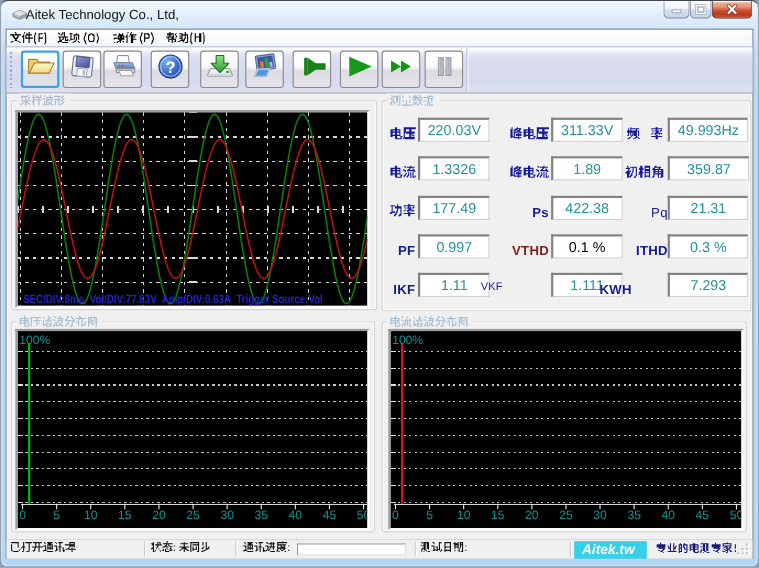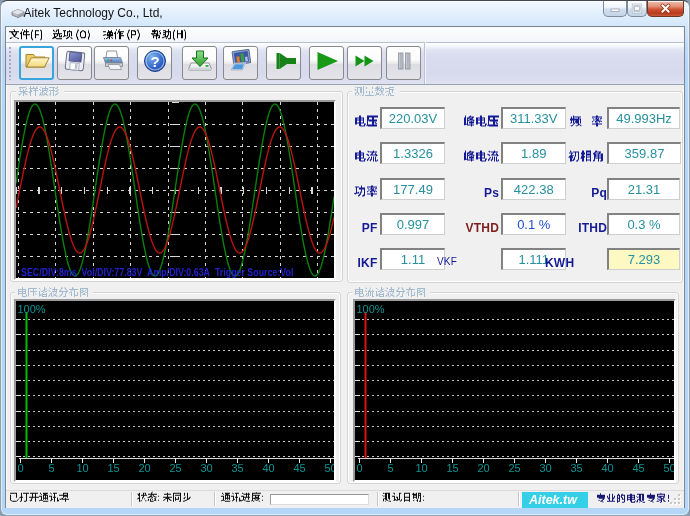--- a/index.html
+++ b/index.html
@@ -393,34 +393,34 @@
   </div>
 <div class="abs" style="left:607px;top:142px;width:74px;height:22px;background:#fff;border-style:solid;border-color:#828282 #cfcfcf #cfcfcf #828282;border-width:2px 1px 1px 2px;text-align:center;font-size:13px;color:#27909e;line-height:19px">359.87</div>
 <div style="position:absolute;left:353.5px;top:185.0px;width:26px;height:16px">
     <svg width="25" height="15" viewBox="0 0 25 15" style="position:absolute;overflow:visible">
       <path transform="translate(0,10.6)" fill="#141a96" d="M1 -9H5V-8H1ZM5 -8H11V-6H5ZM2 -8H3V-2H2ZM10 -8H11Q11 -8 11 -7Q11 -7 11 -7Q11 -7 11 -7Q11 -5 11 -4Q11 -3 11 -2Q11 -1 11 -0Q11 0 11 0Q10 1 10 1Q10 1 10 1Q9 1 9 1Q8 1 8 1Q8 1 8 0Q8 -0 7 -0Q8 -0 8 -0Q9 -0 9 -0Q9 -0 9 -0Q9 -0 9 -1Q10 -1 10 -1Q10 -2 10 -2Q10 -3 10 -4Q10 -6 10 -7ZM0 -2Q1 -3 2 -3Q3 -3 3 -3Q4 -3 5 -4L5 -2Q4 -2 3 -2Q2 -1 1 -1ZM7 -10H8Q8 -9 8 -7Q8 -6 8 -5Q8 -3 7 -2Q7 -1 6 -0Q6 0 5 1Q5 1 4 1Q4 1 4 0Q4 0 4 0Q5 -1 5 -1Q6 -2 6 -3Q7 -4 7 -5Q7 -6 7 -7Q7 -9 7 -10Z M17 -3H19V1H17ZM13 -2H23V-1H13ZM13 -9H23V-8H13ZM22 -8 23 -7Q23 -7 22 -6Q22 -6 21 -6L20 -6Q21 -6 21 -7Q21 -7 21 -7Q22 -7 22 -8ZM19 -5 20 -6Q20 -5 20 -5Q20 -5 21 -4Q21 -4 21 -3L20 -3Q20 -3 20 -4Q19 -4 19 -5Q19 -5 19 -5ZM13 -4Q13 -4 14 -5Q15 -5 16 -5L16 -5Q15 -4 14 -4Q14 -3 13 -3ZM13 -7 14 -8Q14 -7 14 -7Q15 -7 15 -7Q15 -7 16 -6L15 -6Q14 -6 14 -6Q14 -6 14 -7Q13 -7 13 -7ZM20 -5 21 -5Q21 -5 22 -5Q22 -5 23 -4Q23 -4 23 -4L22 -3Q22 -3 22 -4Q21 -4 21 -4Q20 -5 20 -5ZM16 -6Q16 -6 16 -6Q16 -6 16 -6Q16 -7 16 -7Q16 -7 16 -7Q16 -7 16 -7Q16 -7 17 -7Q17 -8 17 -8Q17 -8 18 -9L19 -8Q18 -8 18 -7Q17 -7 17 -6V-6Q17 -6 17 -6Q17 -6 16 -6Q16 -6 16 -6Q16 -6 16 -6ZM16 -6 16 -6 17 -7 19 -7Q19 -7 19 -6Q19 -6 19 -6Q18 -6 17 -6Q17 -6 17 -6Q16 -6 16 -6Q16 -6 16 -6ZM16 -3Q16 -3 16 -4Q16 -4 16 -4Q16 -4 16 -4Q16 -4 16 -4Q16 -5 17 -5Q17 -5 17 -5Q17 -6 18 -6Q18 -6 19 -7Q19 -7 19 -8L20 -7Q20 -6 19 -5Q18 -4 17 -4V-4Q17 -4 16 -4Q16 -4 16 -4Q16 -3 16 -3Q16 -3 16 -3ZM16 -3 16 -4 16 -4 20 -5Q20 -4 20 -4Q20 -4 20 -4Q19 -4 18 -4Q17 -3 17 -3Q16 -3 16 -3Q16 -3 16 -3ZM17 -10 18 -10Q19 -10 19 -10Q19 -9 19 -9L18 -9Q18 -9 17 -9Q17 -10 17 -10Z"></path>
     </svg>
   </div>
 <div class="abs" style="left:380px;top:177.5px;width:65px;height:22px;background:#fff;border-style:solid;border-color:#828282 #cfcfcf #cfcfcf #828282;border-width:2px 1px 1px 2px;text-align:center;font-size:13px;color:#27909e;line-height:19px">177.49</div>
 <div class="abs" style="left:437px;top:185.5px;width:62px;text-align:right;font-size:12px;font-weight:bold;color:#141a96;letter-spacing:0.2px">Ps</div>
 <div class="abs" style="left:500.5px;top:177.5px;width:65.5px;height:22px;background:#fff;border-style:solid;border-color:#828282 #cfcfcf #cfcfcf #828282;border-width:2px 1px 1px 2px;text-align:center;font-size:13px;color:#27909e;line-height:19px">422.38</div>
-<div class="abs" style="left:545px;top:185.5px;width:62px;text-align:right;font-size:12px;font-weight:bold;color:#141a96;letter-spacing:0.2px">Pq</div>
+<div class="abs" style="left:545px;top:185.5px;width:62px;text-align:right;font-size:12px;font-weight:normal;color:#141a96;letter-spacing:0.2px">Pq</div>
 <div class="abs" style="left:607px;top:177.5px;width:73px;height:22px;background:#fff;border-style:solid;border-color:#828282 #cfcfcf #cfcfcf #828282;border-width:2px 1px 1px 2px;text-align:center;font-size:13px;color:#27909e;line-height:19px">21.31</div>
 <div class="abs" style="left:315.5px;top:221px;width:62px;text-align:right;font-size:12px;font-weight:bold;color:#141a96;letter-spacing:0.2px">PF</div>
 <div class="abs" style="left:380px;top:213px;width:65px;height:22px;background:#fff;border-style:solid;border-color:#828282 #cfcfcf #cfcfcf #828282;border-width:2px 1px 1px 2px;text-align:center;font-size:13px;color:#27909e;line-height:19px">0.997</div>
 <div class="abs" style="left:437px;top:221px;width:62px;text-align:right;font-size:12px;font-weight:bold;color:#7f1d1d;letter-spacing:0.2px">VTHD</div>
-<div class="abs" style="left:500.5px;top:213px;width:65.5px;height:22px;background:#fff;border-style:solid;border-color:#828282 #cfcfcf #cfcfcf #828282;border-width:2px 1px 1px 2px;text-align:center;font-size:13px;color:#1d4ed8;line-height:19px">0.1 %</div>
+<div class="abs" style="left:500.5px;top:213px;width:65.5px;height:22px;background:#fff;border-style:solid;border-color:#828282 #cfcfcf #cfcfcf #828282;border-width:2px 1px 1px 2px;text-align:center;font-size:13px;color:#000000;line-height:19px">0.1 %</div>
 <div class="abs" style="left:545px;top:221px;width:62px;text-align:right;font-size:12px;font-weight:bold;color:#141a96;letter-spacing:0.2px">ITHD</div>
 <div class="abs" style="left:607px;top:213px;width:73px;height:22px;background:#ffffff;border-style:solid;border-color:#828282 #cfcfcf #cfcfcf #828282;border-width:2px 1px 1px 2px;text-align:center;font-size:13px;color:#27909e;line-height:19px">0.3 %</div>
 <div class="abs" style="left:315.5px;top:256px;width:62px;text-align:right;font-size:12px;font-weight:bold;color:#141a96;letter-spacing:0.2px">IKF</div>
 <div class="abs" style="left:380px;top:248px;width:65px;height:22px;background:#fff;border-style:solid;border-color:#828282 #cfcfcf #cfcfcf #828282;border-width:2px 1px 1px 2px;text-align:center;font-size:13px;color:#27909e;line-height:19px">1.11</div>
 <div class="abs" style="left:437px;top:256px;width:62px;text-align:left;font-size:10px;font-weight:normal;color:#141a96;letter-spacing:0.2px">VKF</div>
 <div class="abs" style="left:500.5px;top:248px;width:65.5px;height:22px;background:#fff;border-style:solid;border-color:#828282 #cfcfcf #cfcfcf #828282;border-width:2px 1px 1px 2px;text-align:center;font-size:13px;color:#27909e;line-height:19px">1.111</div>
 <div class="abs" style="left:545px;top:256px;width:62px;text-align:left;font-size:12px;font-weight:bold;color:#141a96;letter-spacing:0.2px">KWH</div>
-<div class="abs" style="left:607px;top:248px;width:73px;height:22px;background:#fef9c3;border-style:solid;border-color:#828282 #cfcfcf #cfcfcf #828282;border-width:2px 1px 1px 2px;text-align:center;font-size:13px;color:#27909e;line-height:19px">7.293</div>
+<div class="abs" style="left:607px;top:248px;width:73px;height:22px;background:#ffffff;border-style:solid;border-color:#828282 #cfcfcf #cfcfcf #828282;border-width:2px 1px 1px 2px;text-align:center;font-size:13px;color:#27909e;line-height:19px">7.293</div>
 <div class="abs" style="left:6px;top:490px;width:678px;height:18px;background:#f0f0f0;border-top:1px solid #dadada"></div>
 <div class="abs" style="left:131px;top:492px;width:1px;height:14px;background:#c6c6c6"></div>
 <div class="abs" style="left:132px;top:492px;width:1px;height:14px;background:#ffffff"></div>
 <div class="abs" style="left:214px;top:492px;width:1px;height:14px;background:#c6c6c6"></div>
 <div class="abs" style="left:215px;top:492px;width:1px;height:14px;background:#ffffff"></div>
 <div class="abs" style="left:377px;top:492px;width:1px;height:14px;background:#c6c6c6"></div>
 <div class="abs" style="left:378px;top:492px;width:1px;height:14px;background:#ffffff"></div>
 <div class="abs" style="left:518px;top:492px;width:1px;height:14px;background:#c6c6c6"></div>
 <div class="abs" style="left:519px;top:492px;width:1px;height:14px;background:#ffffff"></div>
 <div style="position:absolute;left:9.0px;top:492.2px;width:62px;height:13px">

